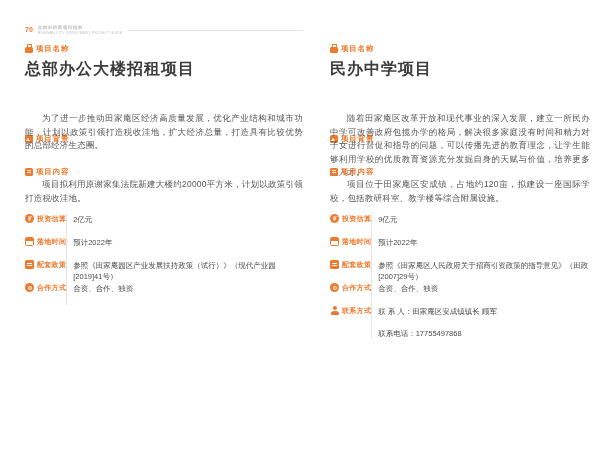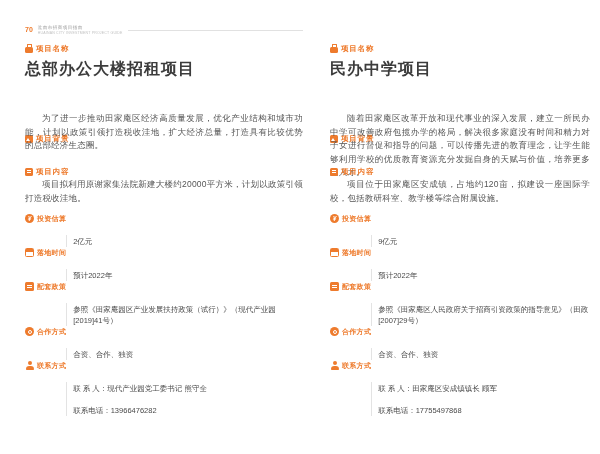--- a/index.html
+++ b/index.html
@@ -35,21 +35,21 @@
   .tag .tlabel{font-size:7.5px;font-weight:bold;color:#ee7b2d;letter-spacing:.8px;line-height:9px;}
 
   .ptitle{font-size:16px;line-height:24px;font-weight:600;color:#3c3c3c;letter-spacing:1px;}
 
   .para{font-size:8.5px;line-height:13.5px;color:#555;text-align:justify;text-indent:2em;letter-spacing:.2px;}
 
   
   .drow{display:flex;align-items:stretch;min-height:23px;}
   .dlab{flex:0 0 37px;display:flex;align-items:flex-start;gap:3px;padding-top:1px;}
   .dlabel{font-size:7px;font-weight:bold;color:#ee7b2d;line-height:9px;letter-spacing:.3px;white-space:nowrap;}
-  .dval{border-left:1px solid #e3e3e3;padding-left:6px;font-size:7.5px;line-height:11px;color:#4a4a4a;flex:1;padding-top:1px;margin-top:22px;}
+  .dval{border-left:1px solid #e3e3e3;padding-left:6px;font-size:7.5px;line-height:11px;color:#4a4a4a;flex:1;padding-top:1px;}
   .dval .phone{margin-top:11px;}
 
   
   .icn{width:9px;height:9px;display:inline-block;position:relative;flex:none;}
   .ticn{width:8px;height:8px;display:inline-block;position:relative;flex:none;}
 
   
   .ticn.case{background:#ee7b2d;height:6px;margin-top:2px;border-radius:1.5px;}
   .ticn.case::before{content:"";position:absolute;top:-2.5px;left:2px;width:3px;height:2px;
         border:1px solid #ee7b2d;border-bottom:none;border-radius:1px 1px 0 0;}
@@ -129,30 +129,20 @@
         </span>
         <span class="dval">参照《田家庵园区产业发展扶持政策（试行）》（现代产业园[2019]41号）</span>
       </div>
       <div class="drow">
         <span class="dlab">
           <i class="icn coop"></i>
           <span class="dlabel">合作方式</span>
         </span>
         <span class="dval">合资、合作、独资</span>
       </div>
-      <div class="drow">
-        <span class="dlab">
-          <i class="icn person"></i>
-          <span class="dlabel">联系方式</span>
-        </span>
-        <span class="dval">
-          <div>联 系 人：现代产业园党工委书记 熊守全</div>
-          <div class="phone">联系电话：13966476282</div>
-        </span>
-      </div>
     </div>
   </div>
 
   <div class="col right">
     <div class="sec tag-name tag">
       <i class="ticn case"></i>
       <span class="tlabel">项目名称</span>
     </div>
     <div class="sec title ptitle">民办中学项目</div>
 

